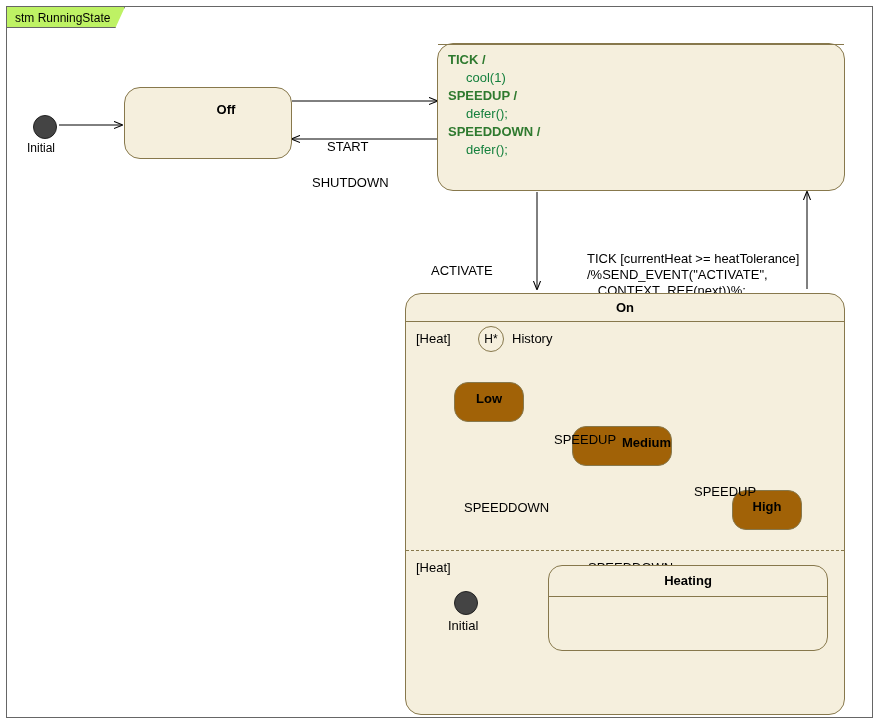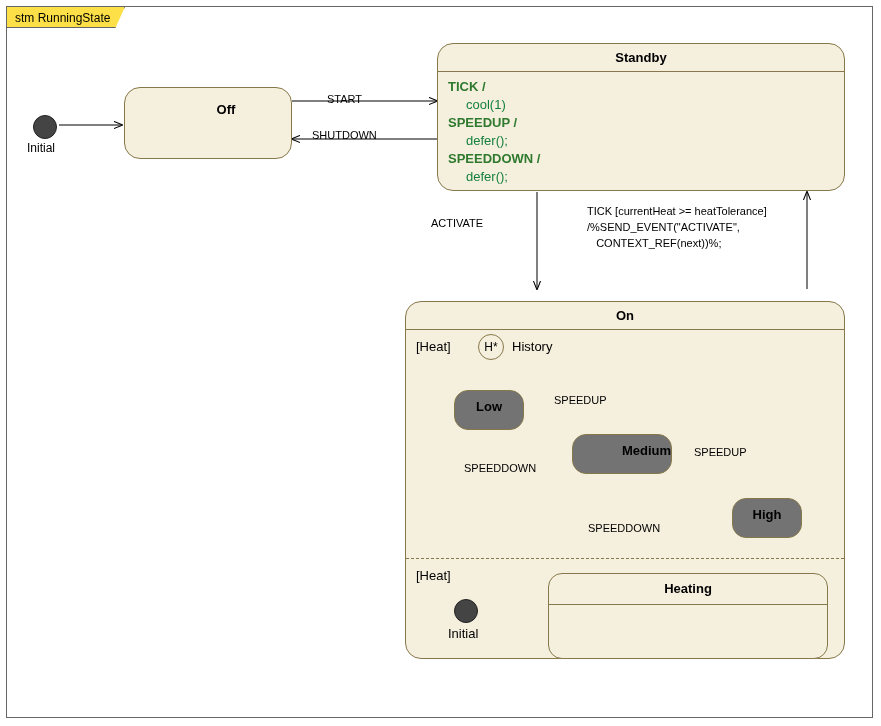--- a/index.html
+++ b/index.html
@@ -21,21 +21,21 @@
     border: 1px solid #666;
     box-sizing: border-box;
     background: #fff;
   }
   .frame-tab {
     position: absolute;
     left: -1px;
     top: -1px;
     height: 22px;
     padding: 2px 14px 2px 8px;
-    background: #fde047;
+    background: #bef264;
     border: 1px solid #666;
     border-bottom: 1px solid #666;
     font-size: 12px;
     line-height: 18px;
     clip-path: polygon(0 0, 100% 0, calc(100% - 10px) 100%, 0 100%);
     box-sizing: border-box;
   }
   .state-box {
     position: absolute;
     background: #F5EFDD;
@@ -84,35 +84,36 @@
     border: 1px solid #87784C;
     border-radius: 50%;
     background: #F5EFDD;
     text-align: center;
     line-height: 24px;
     font-size: 12px;
     font-weight: 400;
   }
   .edge-label {
     position: absolute;
-    font-size: 11px;
+    font-size: 13px;
     line-height: 16px;
     white-space: pre;
+    margin-top: 48px;
   }
   svg.arrows {
     position: absolute;
     left: 0;
     top: 0;
     width: 867px;
     height: 712px;
     pointer-events: none;
   }
   .sub-state {
     position: absolute;
-    background: #737373;
+    background: #a16207;
     border: 1px solid #87784C;
     border-radius: 14px;
     box-sizing: border-box;
     text-align: center;
     line-height: 1.2;
     padding-top: 8px;
     font-weight: 700;
     font-size: 13px;
   }
 </style>
@@ -156,38 +157,37 @@
   <div class="initial-label" style="left:20px; top:134px;">Initial</div>
 
   <div class="state-box" style="left:117px; top:80px; width:168px; height:72px;">
     <div class="state-title" style="padding-top:14px;padding-left:40px;">Off</div>
   </div>
 
   <div class="edge-label" style="left:320px; top:84px;">START</div>
   <div class="edge-label" style="left:305px; top:120px;">SHUTDOWN</div>
 
   <div class="state-box" style="left:430px; top:36px; width:408px; height:148px;">
-    <div class="state-title">Standby</div>
     <div class="state-sep"></div>
     <div class="state-body">
       <div><span class="trigger">TICK /</span></div>
       <div class="action-call">cool(1)</div>
       <div><span class="trigger">SPEEDUP /</span></div>
       <div class="action-call">defer();</div>
       <div><span class="trigger">SPEEDDOWN /</span></div>
       <div class="action-call">defer();</div>
     </div>
   </div>
 
   <div class="edge-label" style="left:424px; top:208px;">ACTIVATE</div>
   <div class="edge-label" style="left:580px; top:196px; text-align:left;">TICK [currentHeat &gt;= heatTolerance]
 /%SEND_EVENT("ACTIVATE",
    CONTEXT_REF(next))%;</div>
 
-  <div class="state-box" style="left:398px; top:294px; width:440px; height:358px;">
+  <div class="state-box" style="left:398px; top:286px; width:440px; height:422px;">
     <div class="state-title">On</div>
     <div class="state-sep"></div>
 
     <div class="state-body" style="position:relative; height:228px; padding:0;">
       <div class="region-label" style="position:absolute; left:10px; top:8px;">[Heat]</div>
 
       <div class="history-node" style="left:72px; top:4px;">H*</div>
       <div class="region-label" style="position:absolute; left:106px; top:8px;">History</div>
 
       <div class="sub-state" style="left:48px; top:60px; width:70px; height:40px;">Low</div>

